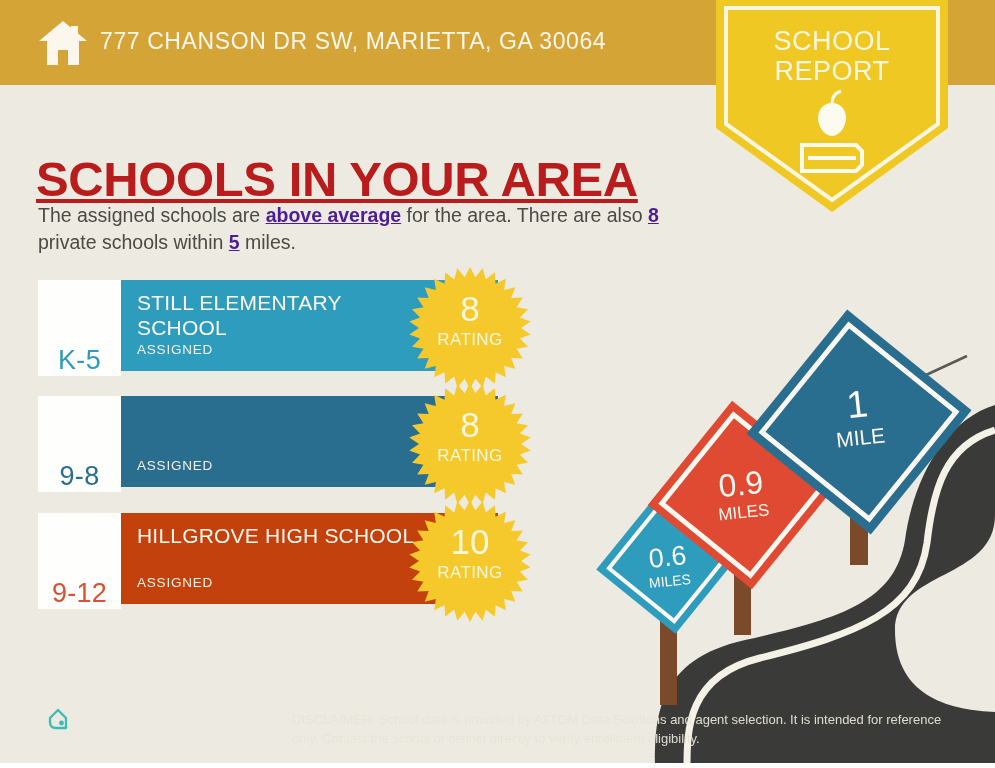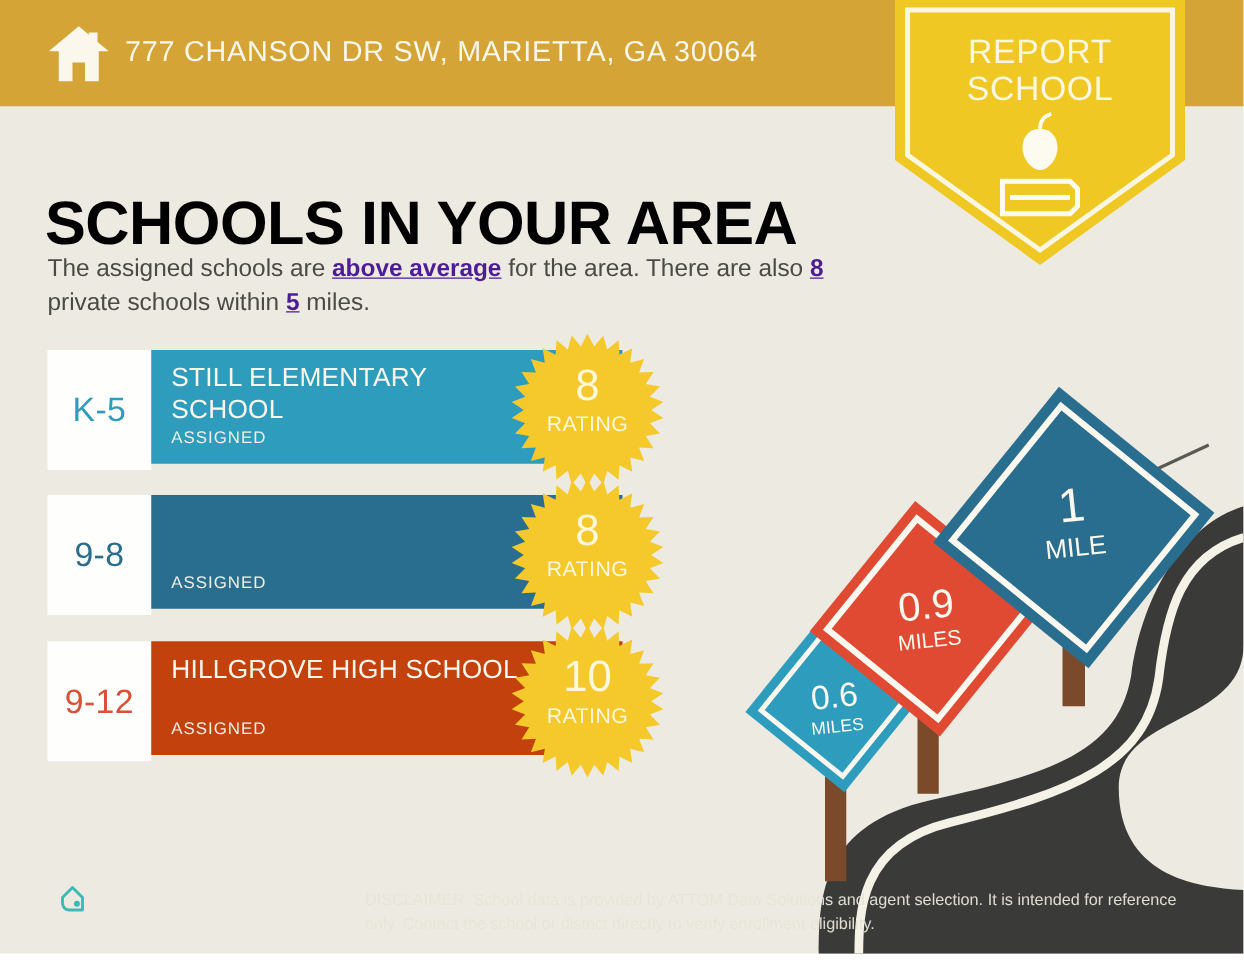--- a/index.html
+++ b/index.html
@@ -61,22 +61,23 @@
     font-weight: 400;
   }
 
   
   .page-title {
     position: absolute;
     left: 36px; top: 118px;
     font-size: 49px;
     font-weight: bold;
     letter-spacing: -0.4px;
-    color: #000000;
+    color: #b91c1c;
     z-index: 3;
+    text-decoration: underline;
   }
   .subtitle {
     position: absolute;
     left: 38px; top: 182px;
     width: 660px;
     font-size: 19.5px;
     line-height: 27px;
     color: #4A4A46;
     z-index: 3;
   }
@@ -89,21 +90,21 @@
     width: 460px;
     height: 96px;
     z-index: 3;
   }
   .grade-card {
     position: absolute;
     left: 0; top: 0;
     width: 83px; height: 96px;
     background: #FEFEFC;
     display: flex;
-    align-items: center;
+    align-items: flex-end;
     justify-content: center;
   }
   .grade-label {
     font-size: 27px;
     letter-spacing: 0.3px;
   }
   .school-bar {
     position: absolute;
     left: 83px; top: 0;
     width: 377px; height: 91px;
@@ -207,22 +208,22 @@
         <path d="M116 103 c0 -6 3 -10 9 -12" fill="none" stroke="#FDFBF0" stroke-width="3"></path>
       </g>
 
       <g>
         <path d="M86 145 L140 145 L146 151 L146 165 L140 171 L86 171 Z" fill="none" stroke="#FDFBF0" stroke-width="4"></path>
         <line x1="92" y1="158" x2="140" y2="158" stroke="#FDFBF0" stroke-width="4"></line>
       </g>
     </svg>
   </span>
   <div class="pennant-text">
+    <div>SCHOOL</div>
     <div>REPORT</div>
-    <div>SCHOOL</div>
   </div>
 
   <h1 class="page-title">SCHOOLS IN YOUR AREA</h1>
   <p class="subtitle">
     <span>The assigned schools are </span><b>above average</b><span> for the area. There are also </span><b>8</b><span> private schools within </span><b>5</b><span> miles.</span>
   </p>
 
   <div class="school-row" id="row0" style="top:280px;">
     <div class="grade-card">
       <span class="grade-label" id="grade0" style="color: rgb(46, 156, 189);">K-5</span>

